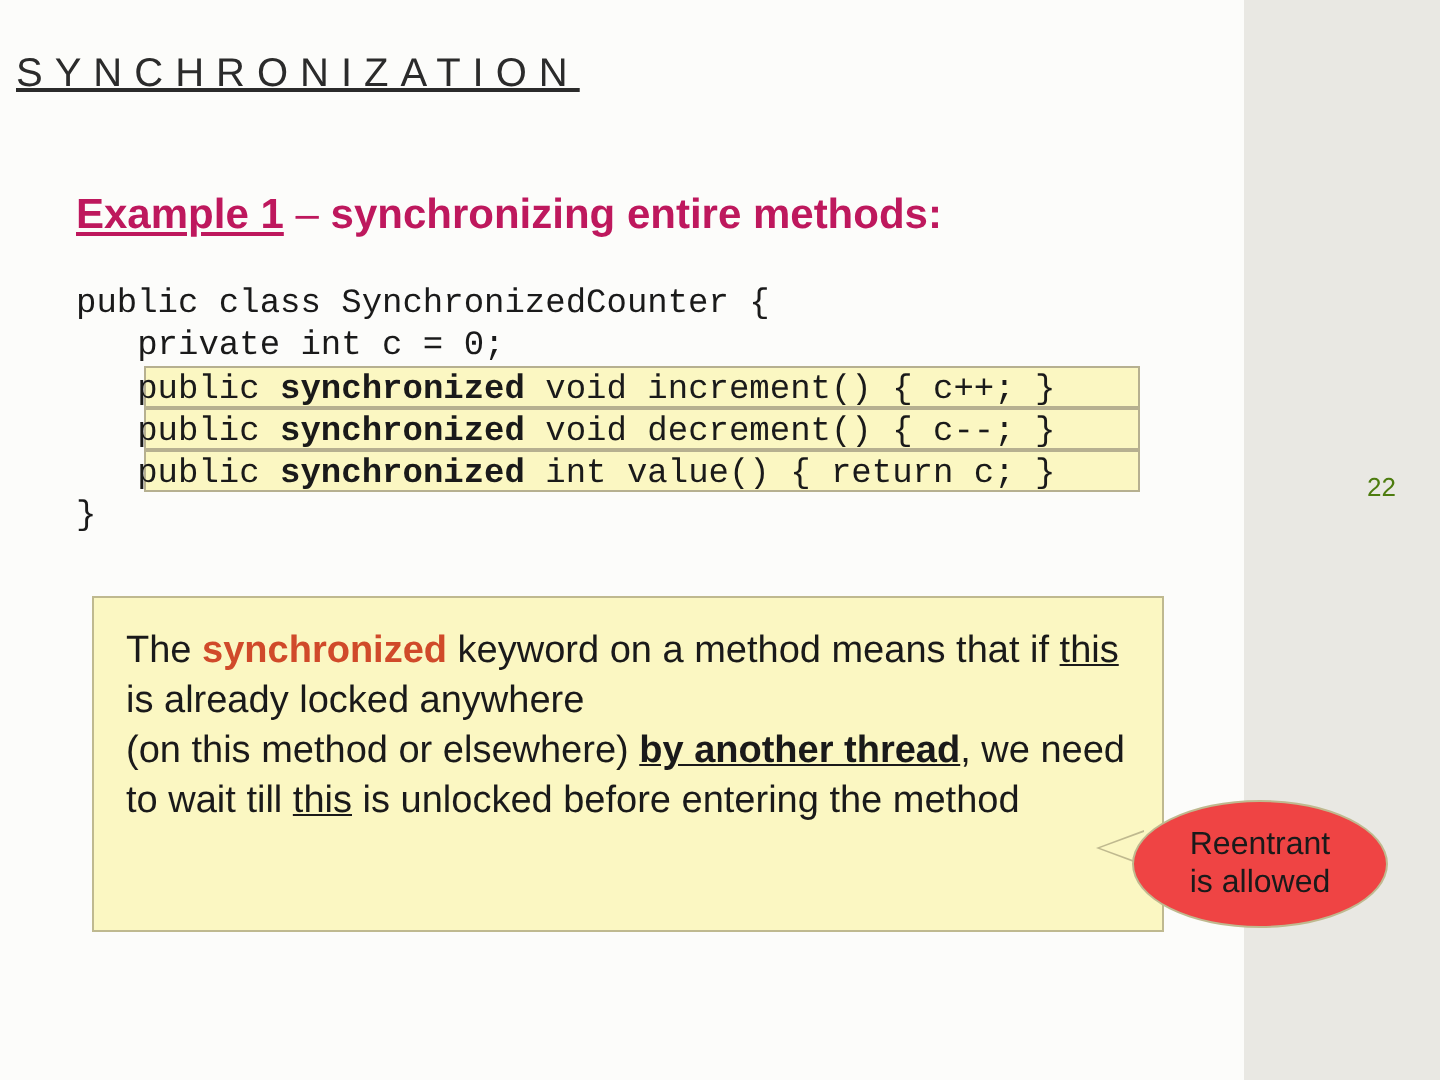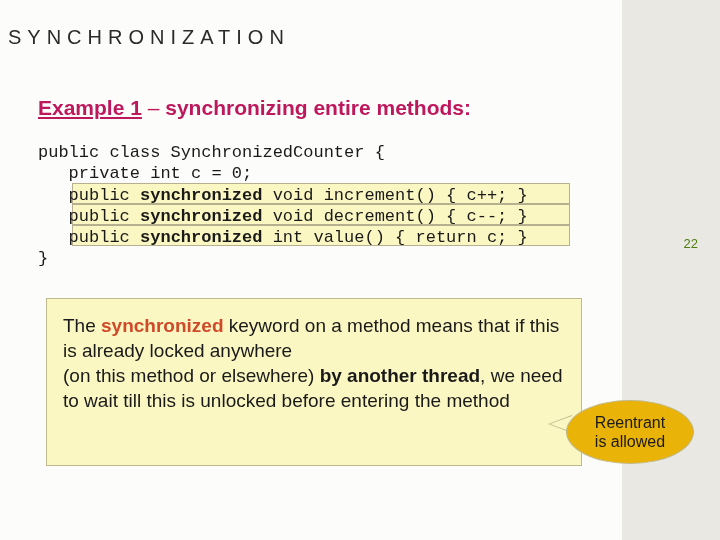--- a/index.html
+++ b/index.html
@@ -21,20 +21,21 @@
     background: #e9e8e3;
   }
   .title {
     position: absolute;
     top: 26px;
     left: 8px;
     font-size: 20px;
     letter-spacing: 6px;
     color: #2b2b2b;
     font-weight: 500;
+    text-decoration: underline;
   }
   .subtitle {
     position: absolute;
     top: 96px;
     left: 38px;
     font-size: 21px;
     color: #be185d;
   }
   .subtitle .u { text-decoration: underline; }
   .subtitle .b { font-weight: 700; }
@@ -74,29 +75,29 @@
     width: 536px;
     height: 168px;
     background: #fbf7c2;
     border: 1px solid #bfb98f;
     padding: 14px 16px 14px 16px;
     font-size: 19px;
     line-height: 1.32;
     color: #1a1a1a;
   }
   .explain-box .sync { color: #d04a2a; font-weight: 700; }
-  .explain-box .u { }
+  .explain-box .u { text-decoration: underline; }
   .explain-box .b { font-weight: 700; text-align: right; }
   .bubble {
     position: absolute;
     top: 400px;
     left: 566px;
     width: 128px;
     height: 64px;
-    background: #eab308;
+    background: #ef4444;
     border: 1px solid #bfb98f;
     border-radius: 50%;
     display: flex;
     align-items: center;
     justify-content: center;
     text-align: center;
     font-size: 16px;
     line-height: 1.2;
     color: #1a1a1a;
     padding: 4px 8px;

